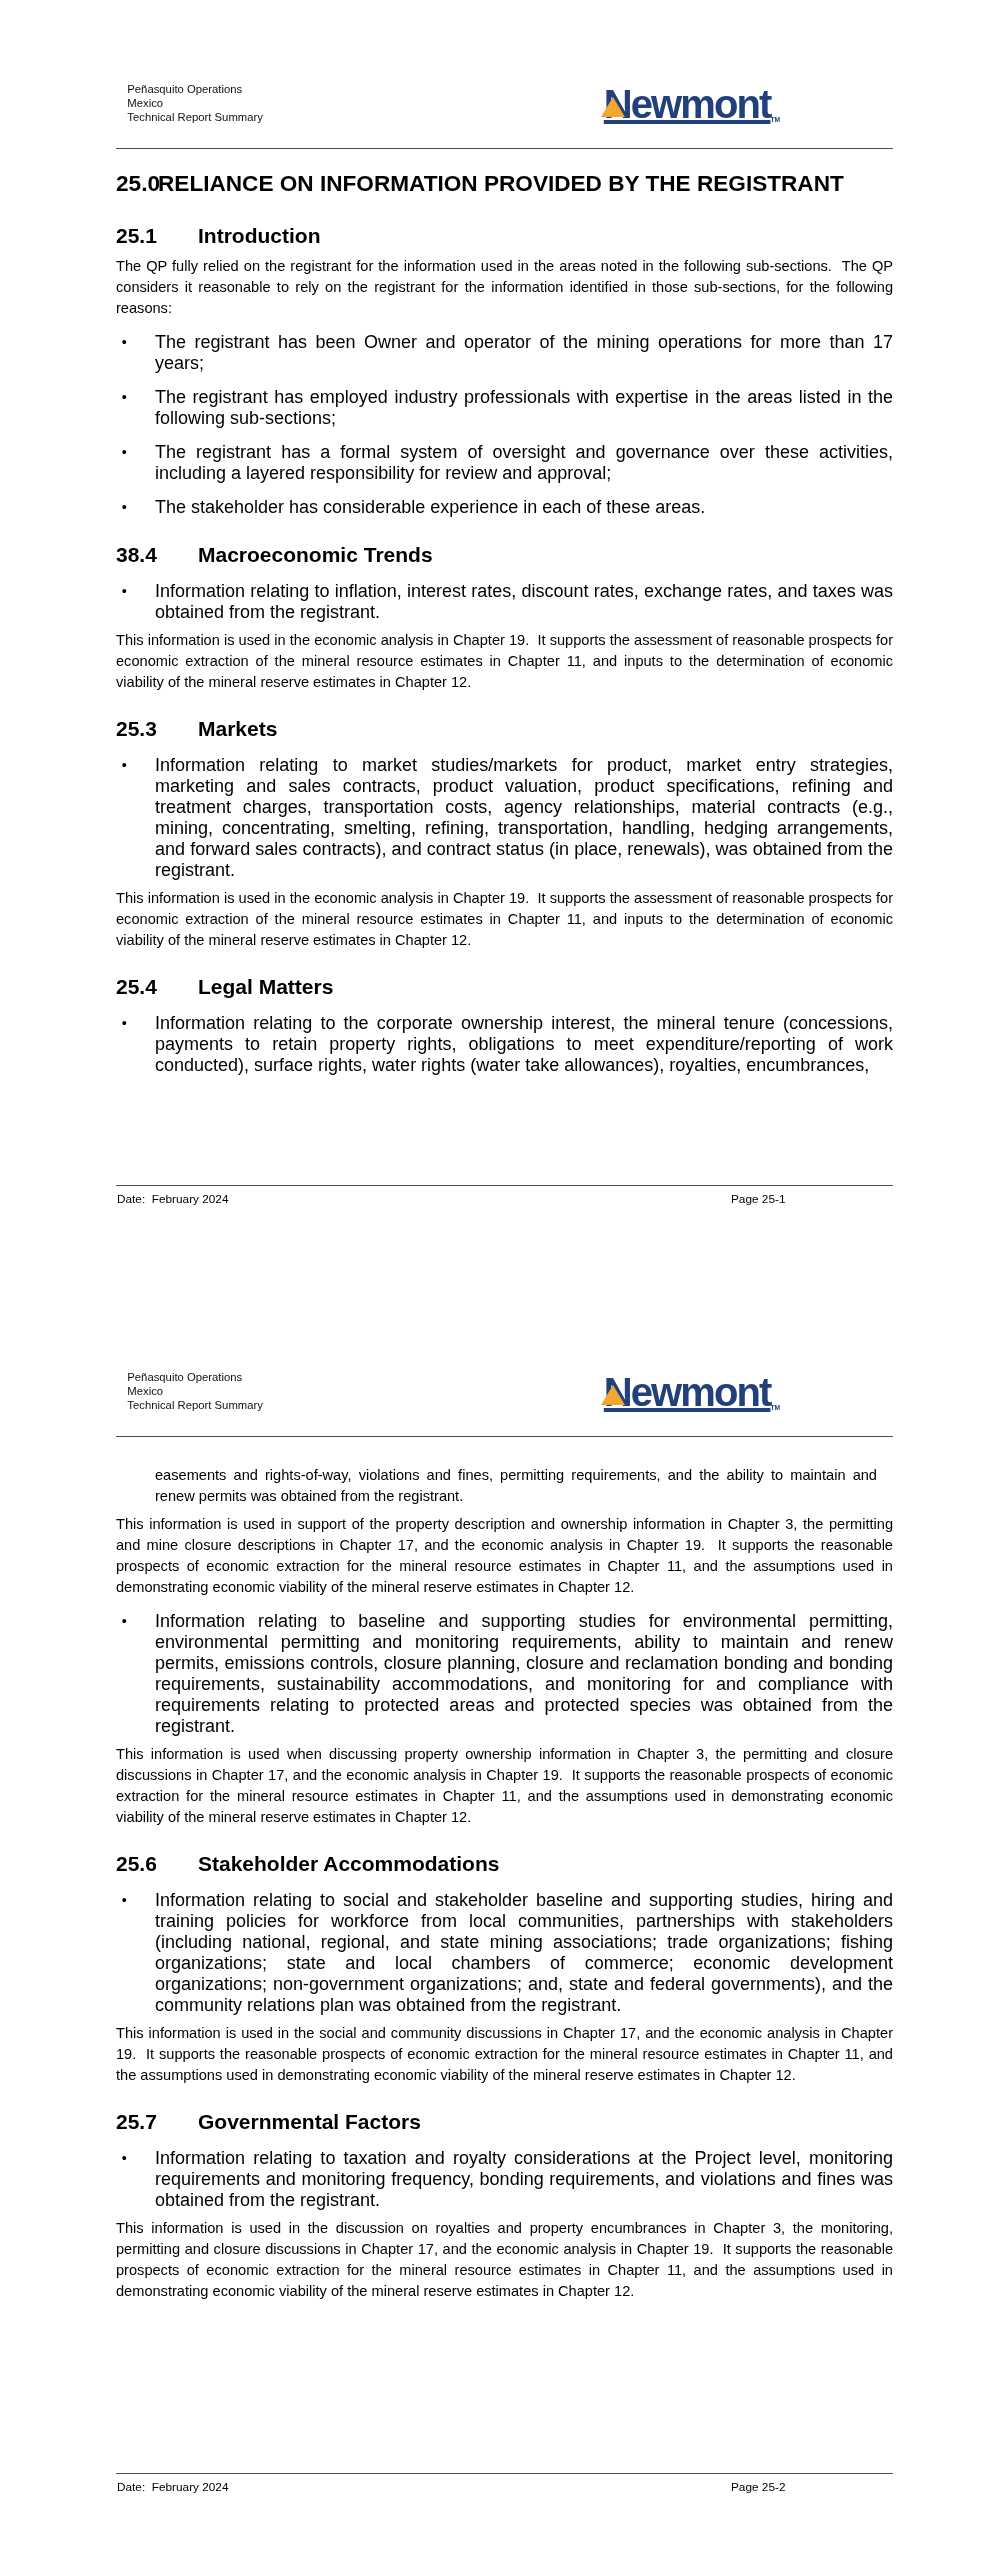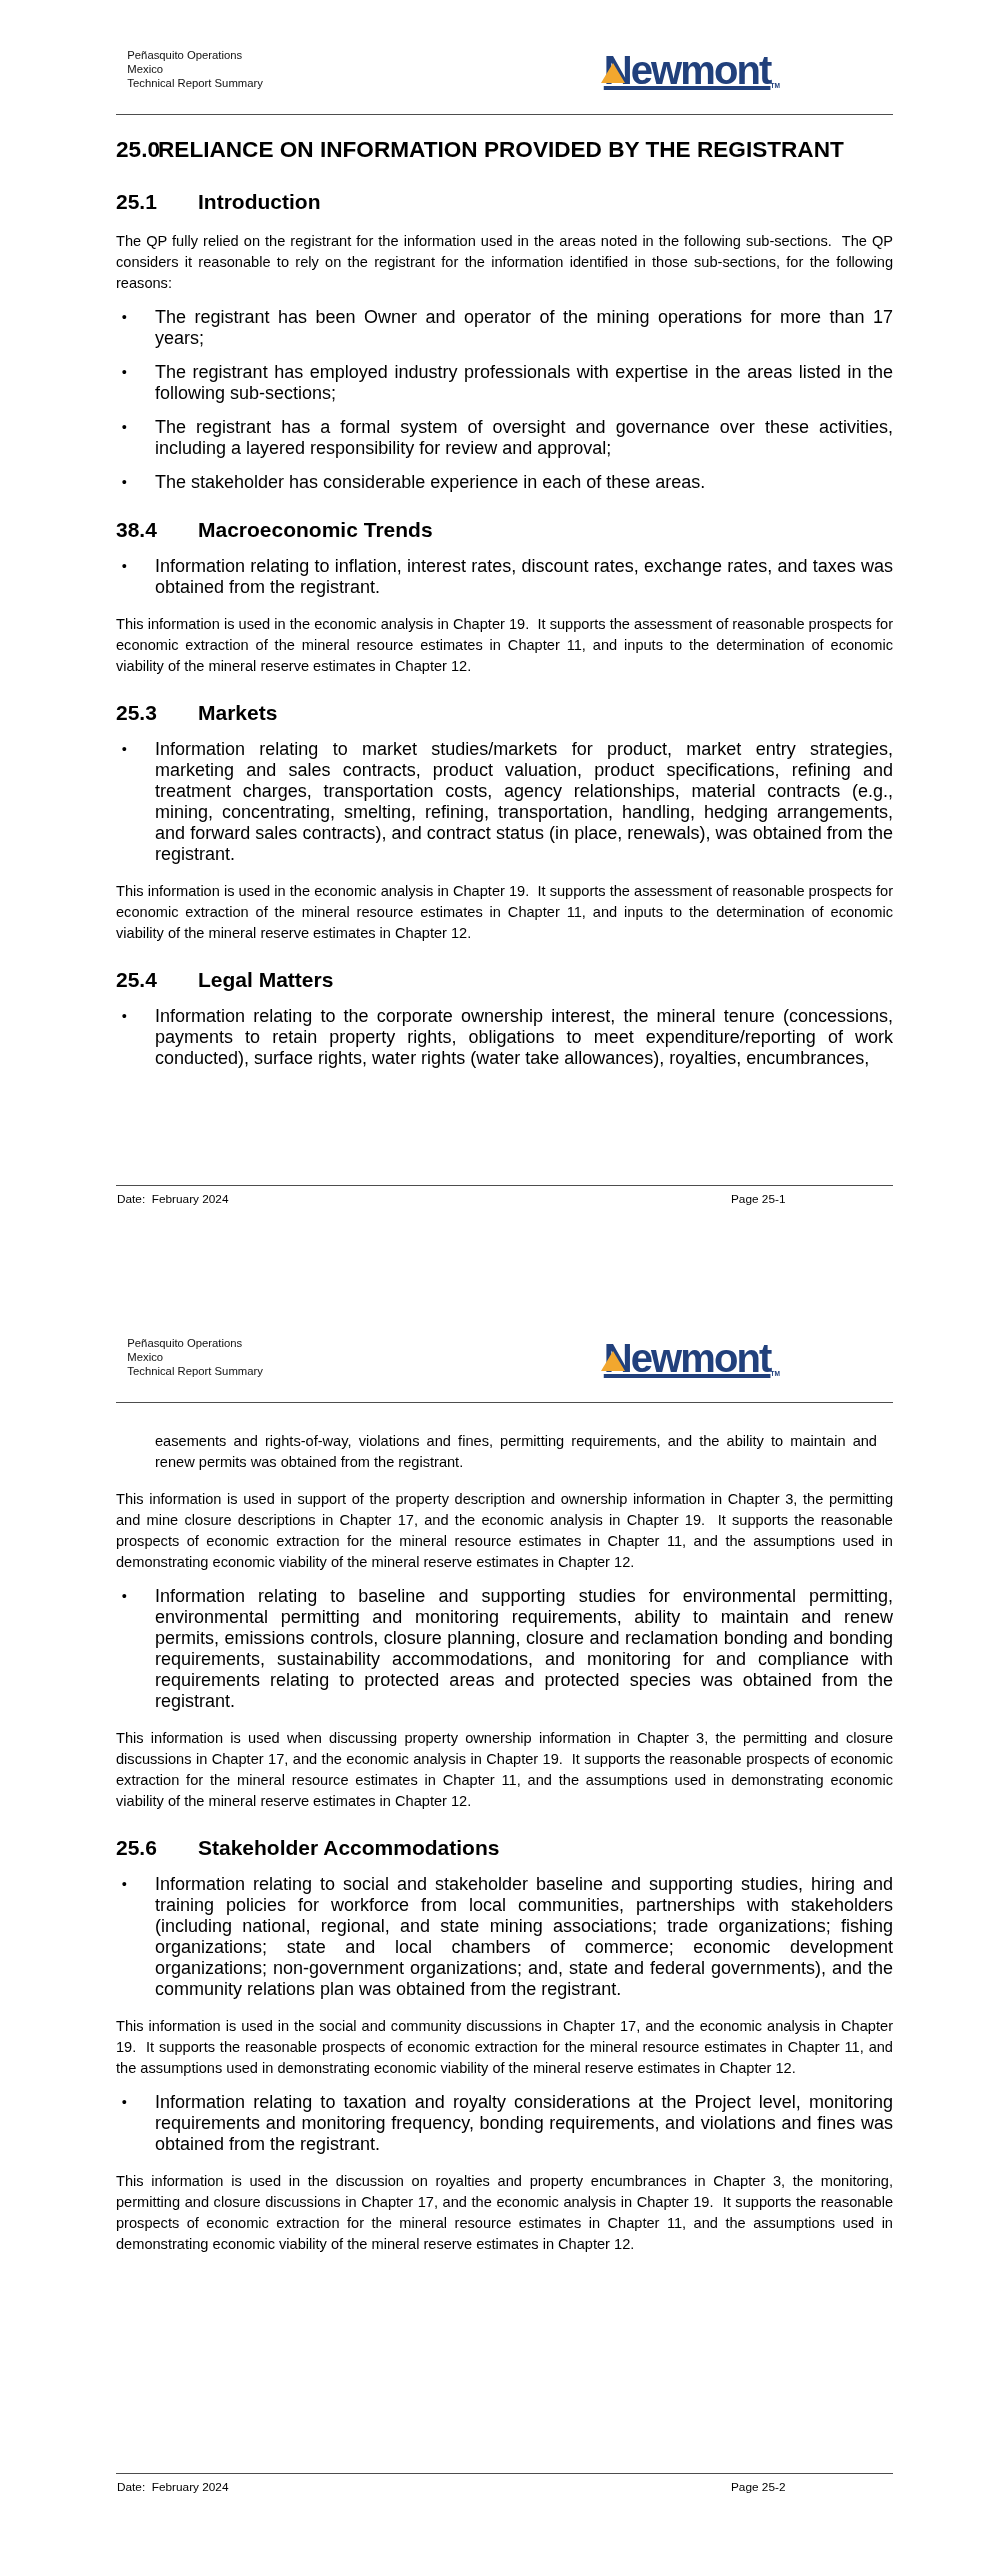--- a/index.html
+++ b/index.html
@@ -22,21 +22,21 @@
     overflow:hidden;
   }
   .content{
     margin:0 102px 0 116px; 
   }
   
   .doc-header{
     display:flex;
     justify-content:space-between;
     align-items:flex-start;
-    padding-top:48px;
+    padding-top:82px;
   }
   .header-lines{
     font-size:11.3px;
     line-height:14px;
     margin-left:11.3px;
     color:#111;
   }
   .logo{
     position:relative;
     margin-right:113px;
@@ -90,21 +90,21 @@
     margin:24.5px 0 0 0;
     font-size:21px;
     font-weight:bold;
     line-height:24.5px;
   }
   .sec-h .num{
     display:inline-block;
     width:82px;
   }
   .para{
-    margin:16px 0 0 0;
+    margin:7px 0 0 0;
     font-size:14.6px;
     line-height:21px;
     text-align:justify;
   }
   .bullet{
     display:flex;
     margin-top:13.2px;
   }
   .bullet-glyph{
     width:39px;
@@ -256,20 +256,21 @@
     <section>
       <h2 class="sec-h"><span class="num">25.6</span><span>Stakeholder Accommodations</span></h2>
       <div class="bullet">
         <span class="bullet-glyph">•</span>
         <div class="bullet-text">Information relating to social and stakeholder baseline and supporting studies, hiring and training policies for workforce from local communities, partnerships with stakeholders (including national, regional, and state mining associations; trade organizations; fishing organizations; state and local chambers of commerce; economic development organizations; non-government organizations; and, state and federal governments), and the community relations plan was obtained from the registrant.</div>
       </div>
       <p class="para">This information is used in the social and community discussions in Chapter 17, and the economic analysis in Chapter 19.&nbsp; It supports the reasonable prospects of economic extraction for the mineral resource estimates in Chapter 11, and the assumptions used in demonstrating economic viability of the mineral reserve estimates in Chapter 12.</p>
     </section>
 
     <section>
+      <h2 class="sec-h"><span class="num">25.7</span><span>Governmental Factors</span></h2>
       <div class="bullet">
         <span class="bullet-glyph">•</span>
         <div class="bullet-text">Information relating to taxation and royalty considerations at the Project level, monitoring requirements and monitoring frequency, bonding requirements, and violations and fines was obtained from the registrant.</div>
       </div>
       <p class="para">This information is used in the discussion on royalties and property encumbrances in Chapter 3, the monitoring, permitting and closure discussions in Chapter 17, and the economic analysis in Chapter 19.&nbsp; It supports the reasonable prospects of economic extraction for the mineral resource estimates in Chapter 11, and the assumptions used in demonstrating economic viability of the mineral reserve estimates in Chapter 12.</p>
     </section>
 
   </div>
 
   <div class="page-footer">

